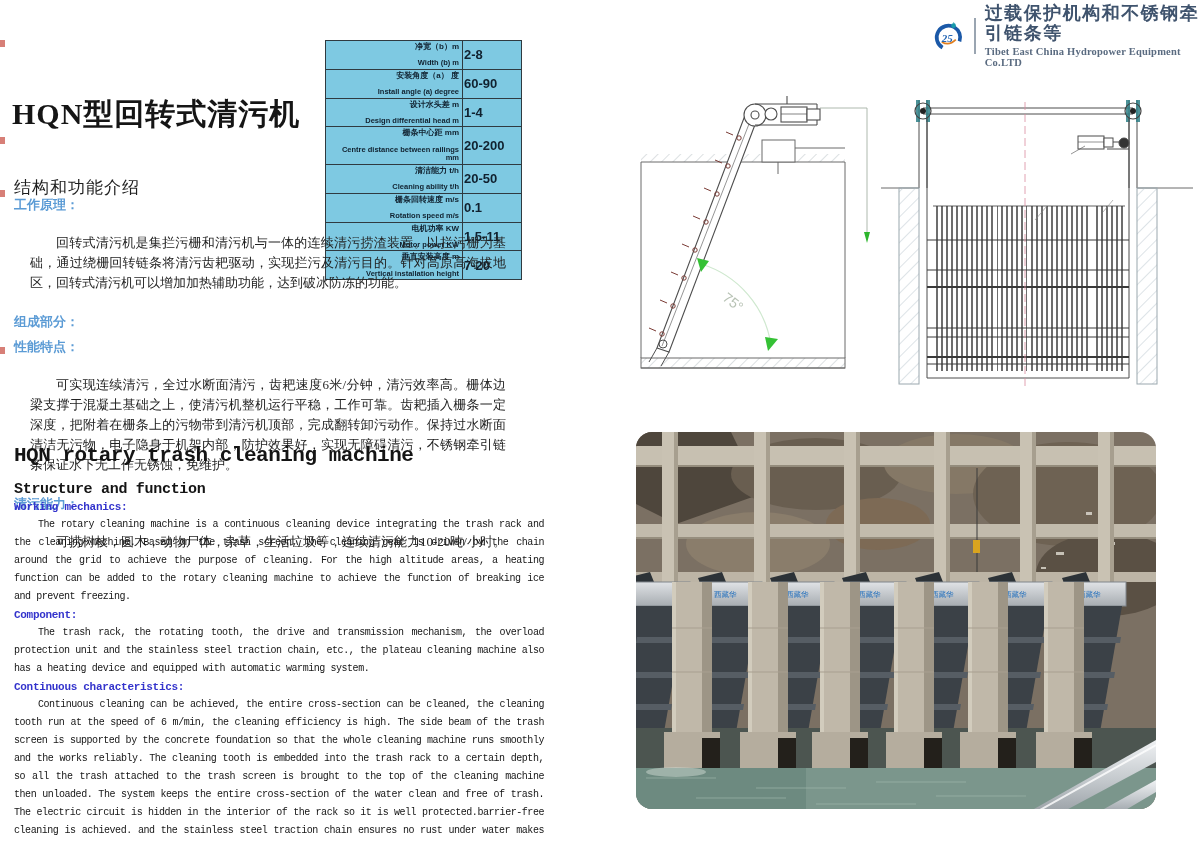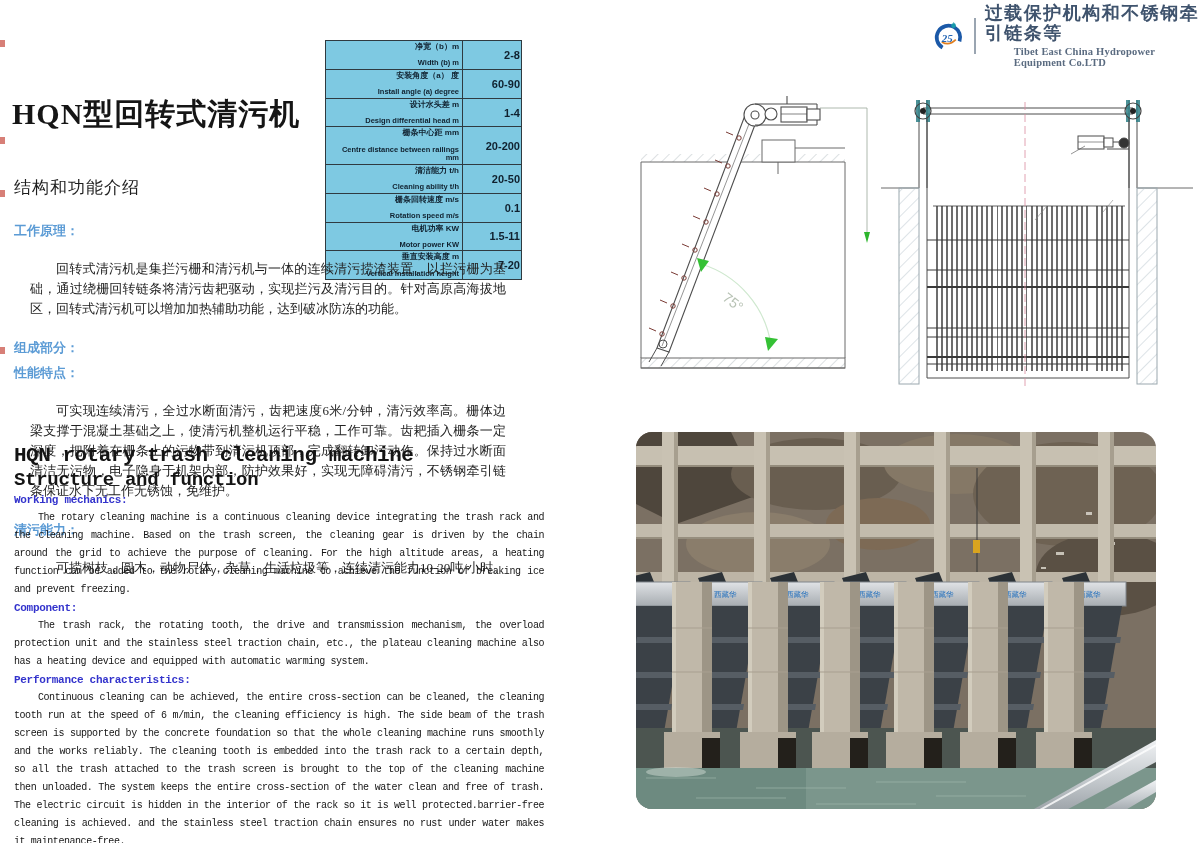--- a/index.html
+++ b/index.html
@@ -5,42 +5,42 @@
   html,body{margin:0;padding:0;}
   body{
     width:1200px;height:843px;position:relative;background:#ffffff;
     font-family:"Liberation Sans",sans-serif;overflow:hidden;color:#1a1a1a;
   }
   
   .logo-block{position:absolute;left:933px;top:4px;display:flex;align-items:center;gap:9px;}
   .logo-divider{width:2px;height:36px;background:#9aa5b1;}
   .company-names{display:flex;flex-direction:column;line-height:1.1;}
   .company-zh{font-family:"Liberation Serif",serif;font-size:18px;font-weight:bold;color:#3f536d;letter-spacing:1.5px;}
-  .company-en{font-family:"Liberation Serif",serif;font-size:10.5px;font-weight:bold;color:#5a6b80;margin-top:2px;letter-spacing:0.2px;margin-left:29px;}
+  .company-en{font-family:"Liberation Serif",serif;font-size:10.5px;font-weight:bold;color:#5a6b80;margin-top:2px;letter-spacing:0.2px;}
   
   .spec-table{position:absolute;left:325px;top:40px;width:197px;border-collapse:collapse;background:#7ec9e2;}
   .spec-table td{border:1px solid #2f3a40;vertical-align:middle;text-align:right;}
   .spec-table .lbl{padding:1px 3px;}
   .spec-table .lbl .zh{font-size:8px;font-weight:bold;color:#10212f;line-height:1.15;}
   .spec-table .lbl .en{font-size:7.5px;font-weight:bold;color:#10212f;line-height:1.15;margin-top:8px;}
-  .spec-table .val{width:56px;text-align:right;font-size:11px;font-weight:bold;color:#10212f;}
+  .spec-table .val{width:56px;text-align:left;font-size:13px;font-weight:bold;color:#10212f;}
   
   .zh-title{position:absolute;left:12px;top:94px;font-family:"Liberation Serif",serif;
     font-size:30px;font-weight:bold;color:#151515;letter-spacing:1px;}
   .zh-sub{position:absolute;left:14px;top:176px;font-family:"Liberation Serif",serif;
     font-size:17px;color:#1e1e1e;letter-spacing:1px;}
-  .zh-body{position:absolute;left:14px;top:218px;width:508px;
+  .zh-body{position:absolute;left:14px;top:192px;width:508px;
     font-family:"Liberation Serif",serif;font-size:13px;color:#222;}
   .zh-head{color:#5b9bd5;font-weight:bold;font-size:13px;line-height:25px;}
   .zh-para{margin:16px;text-indent:2em;line-height:20px;text-align:justify;}
   
   .en-block{position:absolute;left:14px;top:444px;width:530px;
     font-family:"Liberation Mono","DejaVu Sans Mono",monospace;color:#141414;}
   .en-title{font-size:21px;font-weight:bold;letter-spacing:-0.5px;}
-  .en-sub{font-size:19px;font-weight:bold;margin-top:2px;letter-spacing:-0.3px;}
+  .en-sub{font-size:15px;font-weight:bold;margin-top:14px;letter-spacing:-0.3px;}
   .en-head{color:#3333cc;font-weight:bold;font-size:11px;line-height:17px;letter-spacing:-0.3px;margin-top:1px;}
   .en-para{margin:0;font-size:10px;letter-spacing:-0.45px;line-height:18px;text-indent:24px;text-align:justify;}
   
   .drawing-side{position:absolute;left:605px;top:82px;}
   .drawing-front{position:absolute;left:875px;top:88px;}
   .photo-wrap{position:absolute;left:636px;top:432px;}
   
   .edge-mark{position:absolute;left:0px;width:5px;height:7px;background:#c23a2e;opacity:.65;}
 </style>
 </head>
@@ -135,21 +135,21 @@
   <p class="zh-para">可捞树枝，圆木，动物尸体，杂草，生活垃圾等，连续清污能力10-20吨/小时。</p>
 </div>
 
 <div class="en-block">
   <div class="en-title">HQN rotary trash cleaning machine</div>
   <div class="en-sub">Structure and function</div>
   <div class="en-head">Working mechanics:</div>
   <p class="en-para">The rotary cleaning machine is a continuous cleaning device integrating the trash rack and the cleaning machine. Based on the trash screen, the cleaning gear is driven by the chain around the grid to achieve the purpose of cleaning. For the high altitude areas, a heating function can be added to the rotary cleaning machine to achieve the function of breaking ice and prevent freezing.</p>
   <div class="en-head">Component:</div>
   <p class="en-para">The trash rack, the rotating tooth, the drive and transmission mechanism, the overload protection unit and the stainless steel traction chain, etc., the plateau cleaning machine also has a heating device and equipped with automatic warming system.</p>
-  <div class="en-head">Performance characteristics:</div>
+  <div class="en-head">Continuous characteristics:</div>
   <p class="en-para">Continuous cleaning can be achieved, the entire cross-section can be cleaned, the cleaning tooth run at the speed of 6 m/min, the cleaning efficiency is high. The side beam of the trash screen is supported by the concrete foundation so that the whole cleaning machine runs smoothly and the works reliably. The cleaning tooth is embedded into the trash rack to a certain depth, so all the trash attached to the trash screen is brought to the top of the cleaning machine then unloaded. The system keeps the entire cross-section of the water clean and free of trash. The electric circuit is hidden in the interior of the rack so it is well protected.barrier-free cleaning is achieved. and the stainless steel traction chain ensures no rust under water makes it maintenance-free.</p>
 
 </div>
 
 <svg class="drawing-side" width="295" height="315" viewBox="0 0 295 315">
   <defs>
     <pattern id="hatchS" width="8" height="8" patternUnits="userSpaceOnUse" patternTransform="rotate(45)">
       <line x1="0" y1="0" x2="0" y2="8" stroke="#b9c2c6" stroke-width="1"></line>
     </pattern>
   </defs>

